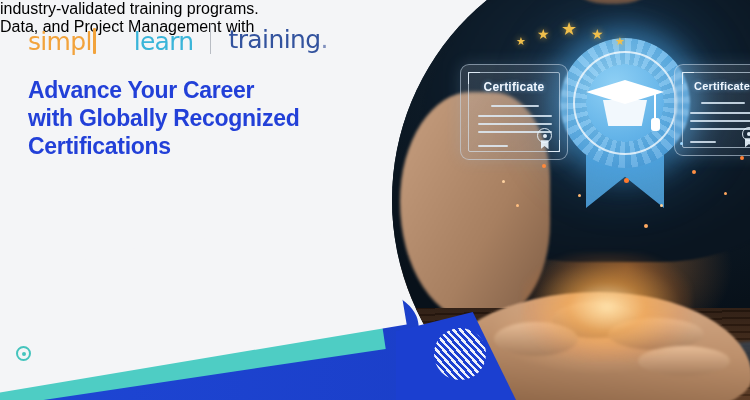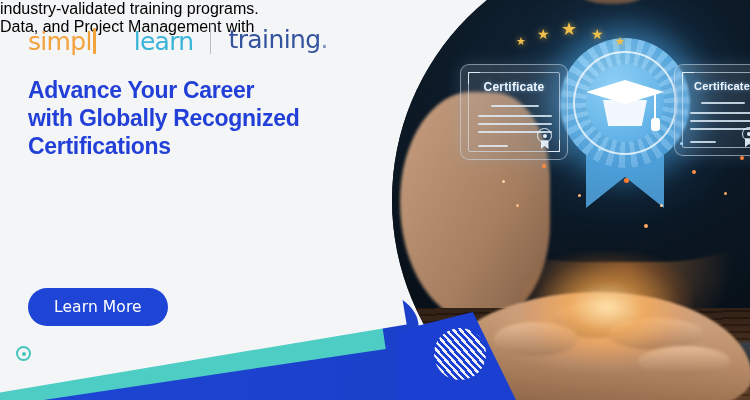--- a/index.html
+++ b/index.html
@@ -450,16 +450,15 @@
       <div>with Globally Recognized</div>
       <div>Certifications</div>
     </h1>
 
     <p class="subtext">
       </p>
       <div>industry-validated training programs.</div>
       <div>Data, and Project Management with</div>
     <p></p>
 
-    <button class="cta">Learn More</button>
   </div>
 
 </div>
 
 </body></html>

